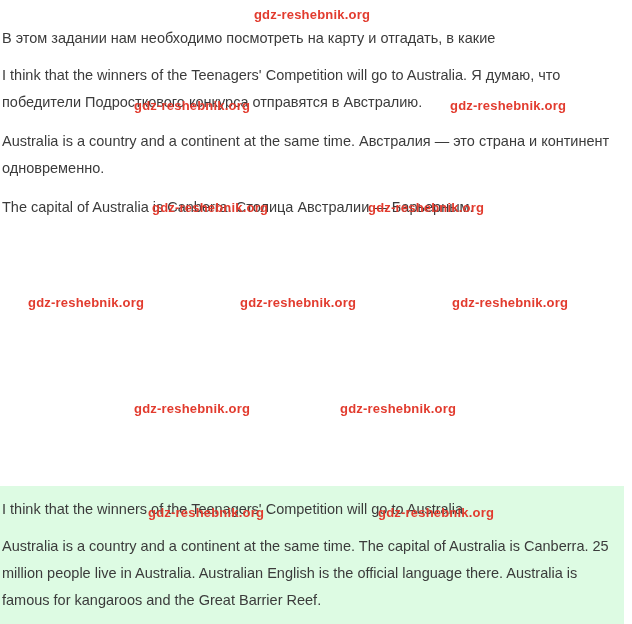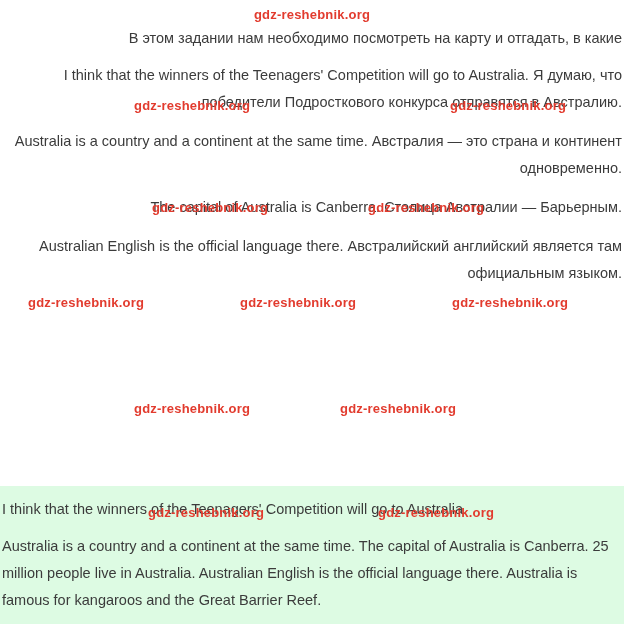--- a/index.html
+++ b/index.html
@@ -24,21 +24,20 @@
     text-align: center;
     color: #e23b2e;
     font-size: 13px;
     font-weight: bold;
     padding-top: 7px;
     padding-bottom: 3px;
     letter-spacing: 0.2px;
   }
   .content {
     padding: 0 2px;
-    text-align: right;
   }
   .para {
     font-size: 14.5px;
     line-height: 27px;
     color: #3b3b3b;
     margin: 0;
     padding: 0 0 12px 0;
     white-space: normal;
   }
   .para.tight {
@@ -83,21 +82,20 @@
 
 <div class="page">
 
   <div class="site-top">gdz-reshebnik.org</div>
 
   <div class="content">
     <p class="para tight">В этом задании нам необходимо посмотреть на карту и отгадать, в какие</p>
     <p class="para">I think that the winners of the Teenagers' Competition will go to Australia. Я думаю, что победители Подросткового конкурса отправятся в Австралию.</p>
     <p class="para">Australia is a country and a continent at the same time. Австралия — это страна и континент одновременно.</p>
     <p class="para">The capital of Australia is Canberra. Столица Австралии — Барьерным.</p>
-    <p class="para">Australian English is the official language there. Австралийский английский является там официальным языком.</p>
   </div>
 
   <div class="answer-block">
     <p class="para">I think that the winners of the Teenagers' Competition will go to Australia.</p>
     <p class="para">Australia is a country and a continent at the same time. The capital of Australia is Canberra. 25 million people live in Australia. Australian English is the official language there. Australia is famous for kangaroos and the Great Barrier Reef.</p>
   </div>
 
   <div class="wm-layer">
       <div class="wm" style="left: 134px; top: 98px; color: rgb(226, 59, 46);">gdz-reshebnik.org</div>
       <div class="wm" style="left: 450px; top: 98px; color: rgb(226, 59, 46);">gdz-reshebnik.org</div>

